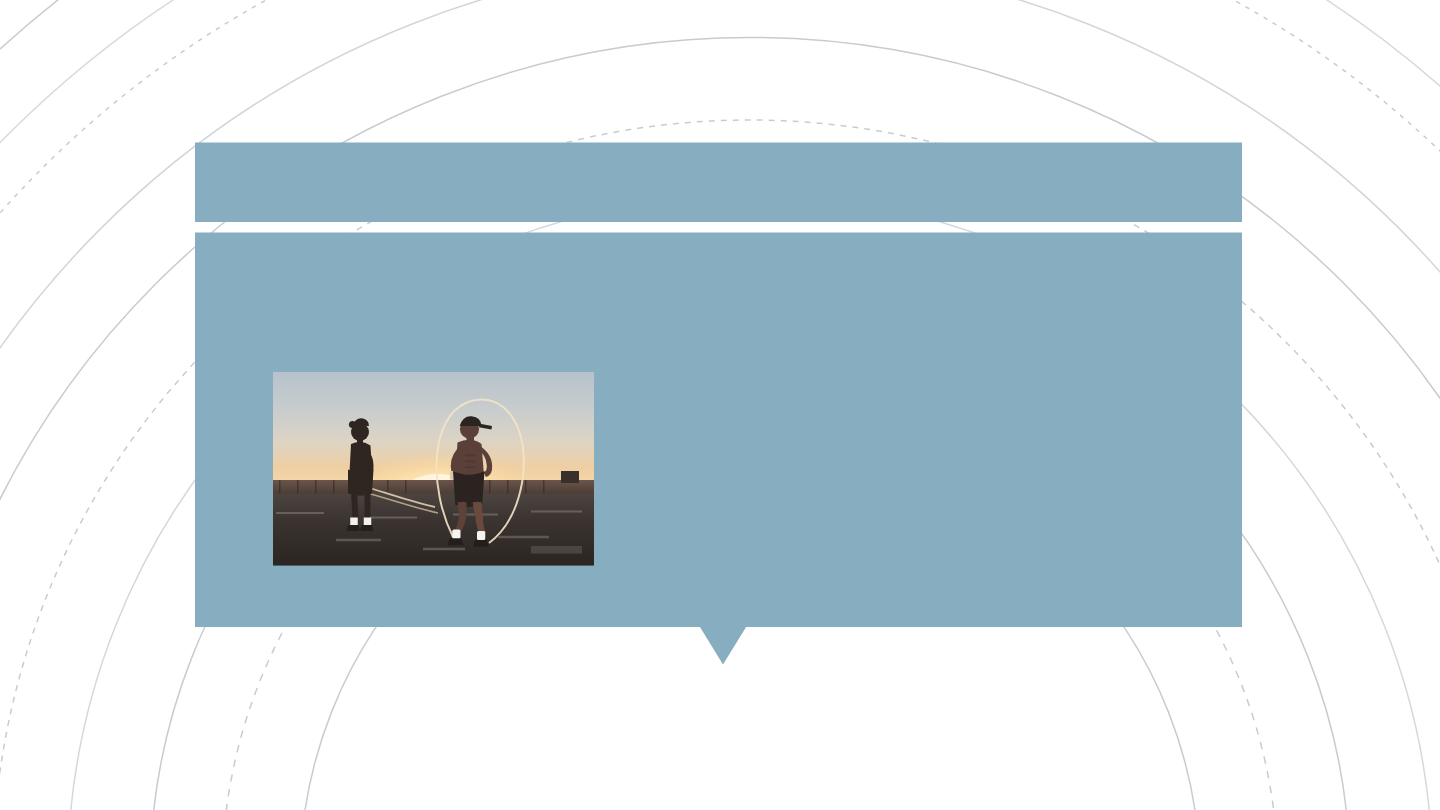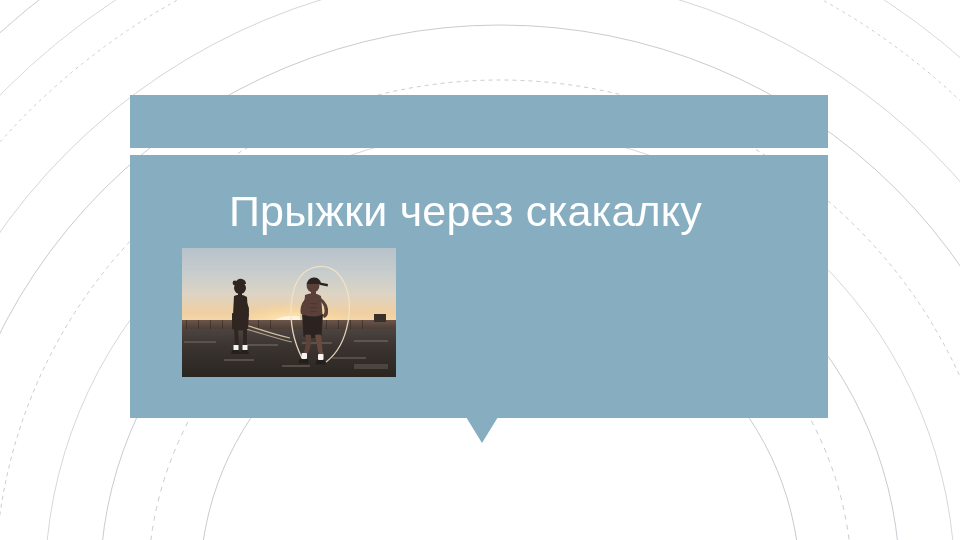--- a/index.html
+++ b/index.html
@@ -113,21 +113,20 @@
       <circle cx="500" cy="585" r="1075"></circle>
       <circle cx="500" cy="585" r="1140" stroke-dasharray="3 5"></circle>
       <circle cx="500" cy="585" r="1200" stroke="#dadee2"></circle>
     </g>
   </svg>
 
   <div class="banner-top-bar"></div>
 
   <div class="banner-body"></div>
 
-  <div class="slide-title">Прыжки через скакалку</div>
 
   <div class="photo-frame">
     <svg viewBox="0 0 214 129" width="214" height="129" aria-hidden="true">
       <defs>
         <linearGradient id="skyGrad" x1="0" y1="0" x2="0" y2="1">
           <stop offset="0%" stop-color="#b7c2cb"></stop>
           <stop offset="32%" stop-color="#c8cdcd"></stop>
           <stop offset="58%" stop-color="#ddd4c4"></stop>
           <stop offset="80%" stop-color="#efcfa2"></stop>
           <stop offset="100%" stop-color="#f8dcb0"></stop>

